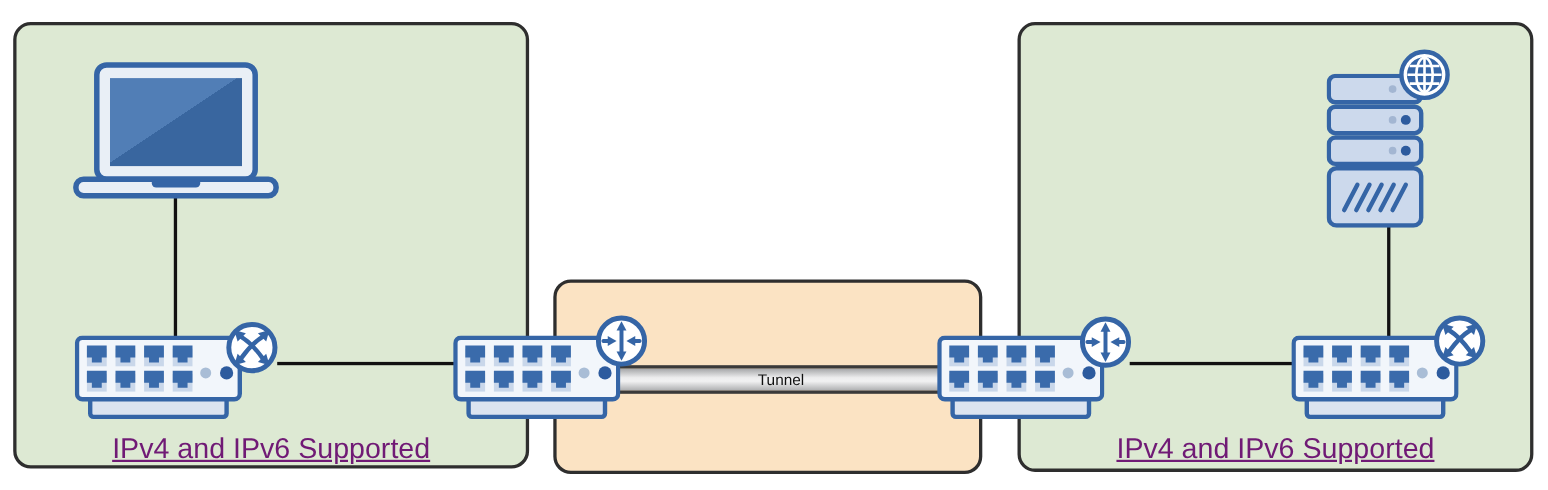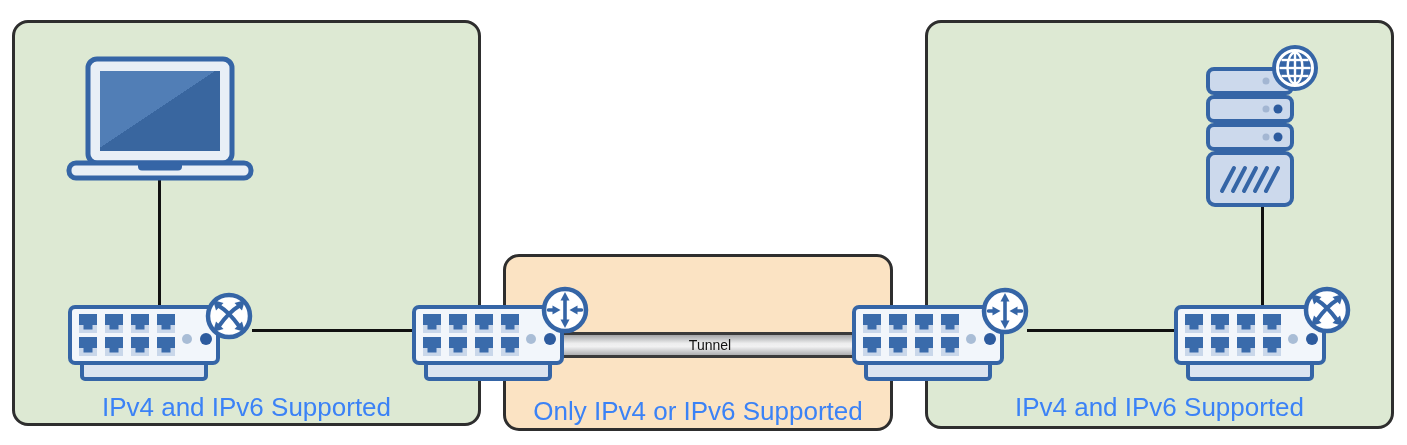--- a/index.html
+++ b/index.html
@@ -8,21 +8,21 @@
 
   
   .zone{position:absolute;box-sizing:border-box;border:3px solid #2e2e2e;border-radius:16px;z-index:1;}
   .zone-green{background:#dde9d3;}
   .zone-orange{background:#fbe3c3;}
   .zone-left{left:12px;top:20px;width:469px;height:406px;}
   .zone-mid{left:503px;top:254px;width:390px;height:177px;}
   .zone-right{left:925px;top:20px;width:469px;height:409px;}
 
   
-  .zone-label{position:absolute;z-index:3;font-size:26px;color:#3b82f6;text-align:center;white-space:nowrap;}
+  .zone-label{position:absolute;z-index:3;font-size:26px;color:#701a75;text-align:center;white-space:nowrap;text-decoration:underline;}
   .zl-left{left:12px;top:392px;width:469px;}
   .zl-mid{left:503px;top:396px;width:390px;}
   .zl-right{left:925px;top:392px;width:469px;}
 
   
   .link{position:absolute;background:#111111;z-index:2;}
   .link-laptop{left:158px;top:178px;width:3px;height:129px;}
   .link-s1s2{left:252px;top:329px;width:162px;height:3px;}
   .link-s3s4{left:1027px;top:329px;width:150px;height:3px;}
   .link-server{left:1261px;top:205px;width:3px;height:102px;}
@@ -220,16 +220,15 @@
         <use href="#sym-badge-inward"></use>
       </svg>
   </div>
   <div class="icon badge b4">
     <svg viewBox="0 0 48 48">
         <use href="#sym-badge-cross"></use>
       </svg>
   </div>
 
   <div class="zone-label zl-left">IPv4 and IPv6 Supported</div>
-  <div class="zone-label zl-mid">Only IPv4 or IPv6 Supported</div>
   <div class="zone-label zl-right">IPv4 and IPv6 Supported</div>
 
 </div>
 
 </body></html>

